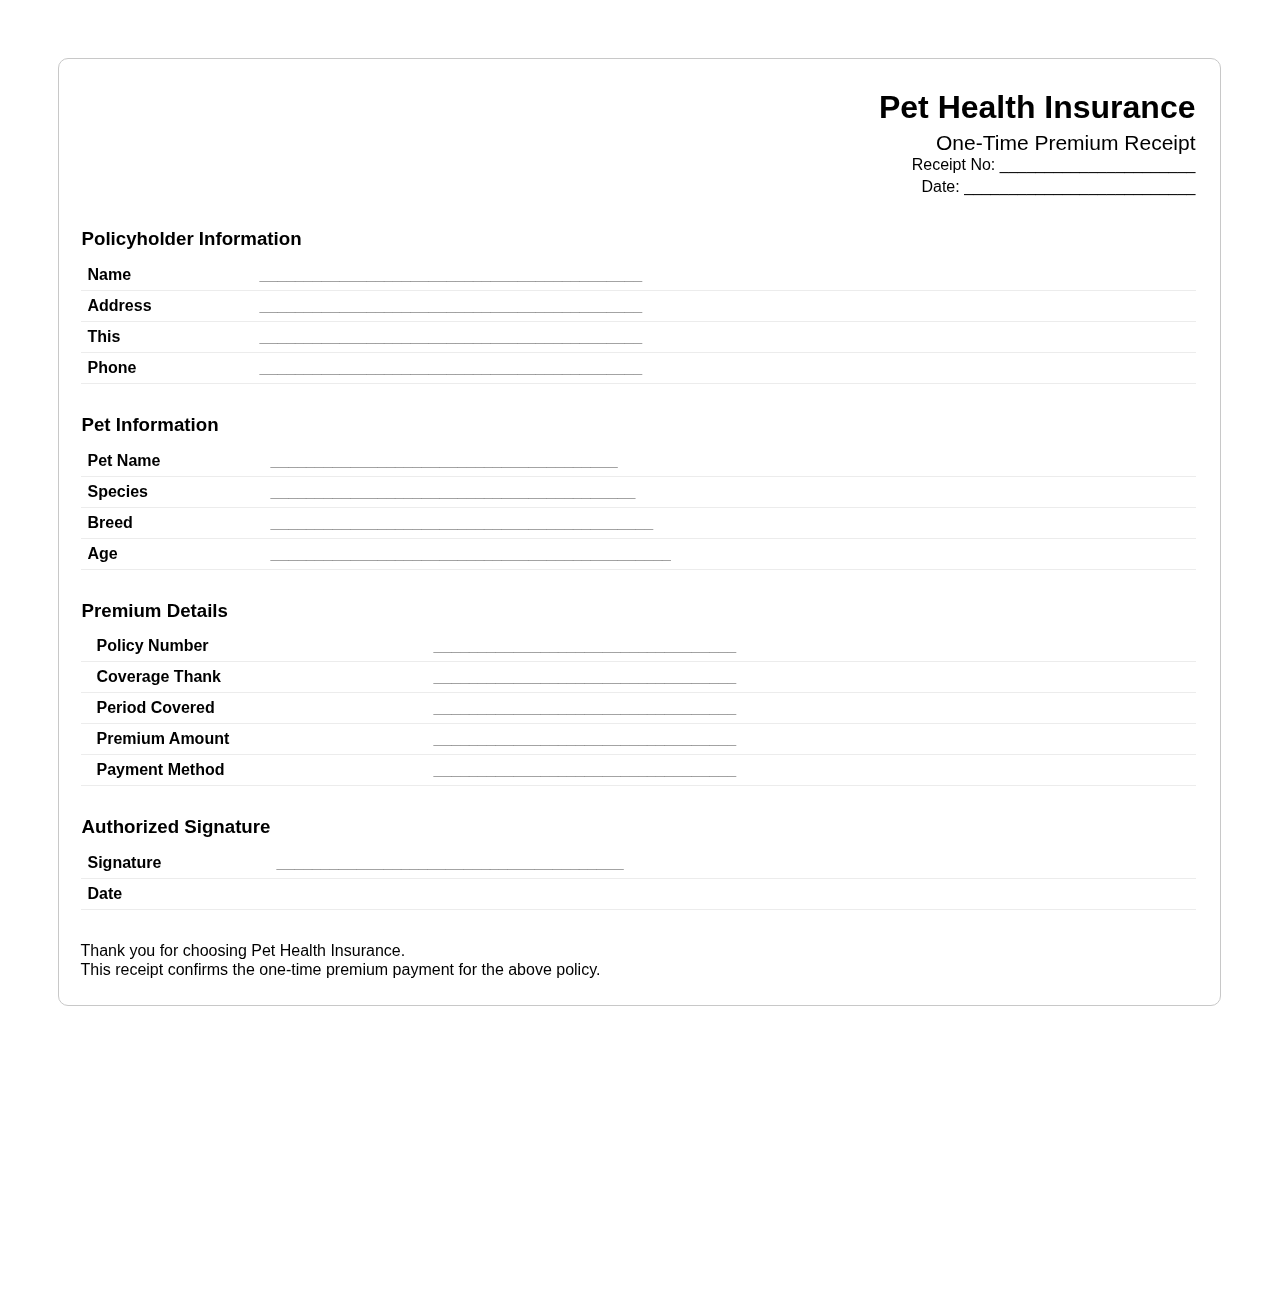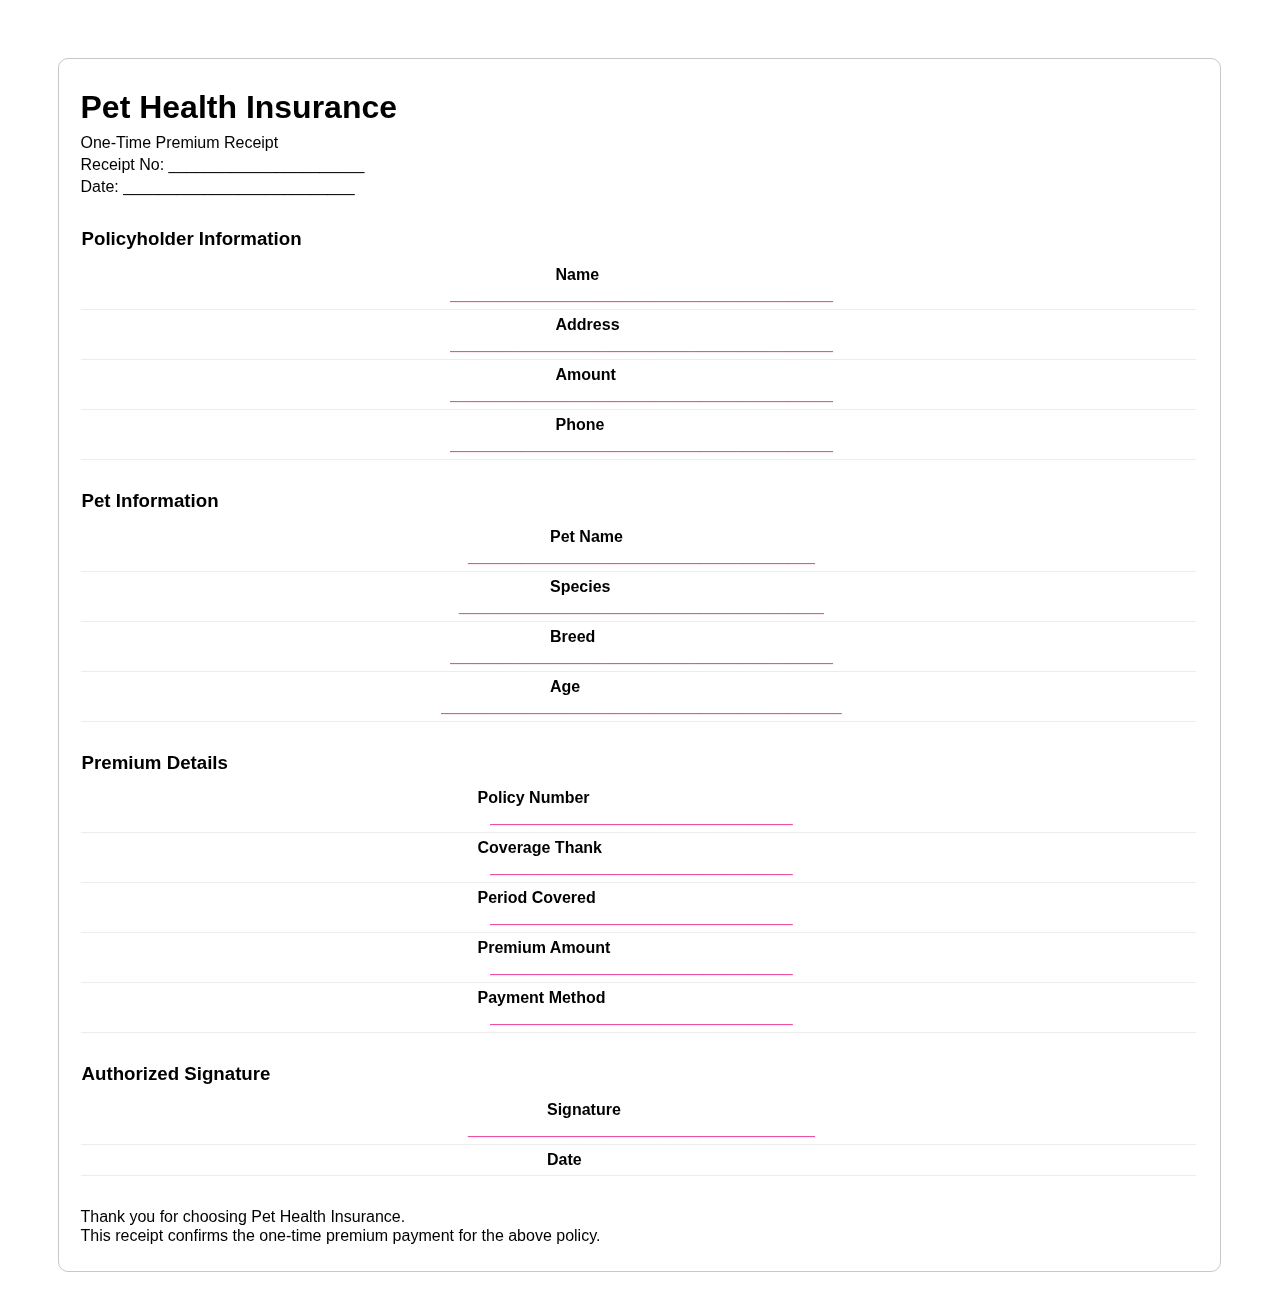--- a/index.html
+++ b/index.html
@@ -18,29 +18,29 @@
   }
   .card {
     width: 1163px;
     margin: 58px auto 0 auto;
     border: 1px solid #c8c8c8;
     border-radius: 10px;
     padding: 20px 24px 26px 22px;
     background: #ffffff;
   }
   
-  .doc-header { text-align: left; }
+  .doc-header { text-align: right; }
   .doc-title {
     font-size: 32px;
     font-weight: bold;
     margin: 10px 0 6px 0;
     line-height: 1.15;
   }
   .doc-subtitle {
-    font-size: 16px;
+    font-size: 21px;
     line-height: 22px;
   }
   .hline {
     font-size: 16px;
     line-height: 22px;
     white-space: pre;
   }
   .hline .us { letter-spacing: 0; }
   
   .sec-title {
@@ -50,24 +50,23 @@
     line-height: 1.17;
   }
   .sec-title.first { }
   .row {
     display: flex;
     align-items: center;
     padding: 5px 0 6px 7px;
     border-bottom: 1px solid #ececec;
     font-size: 16px;
     line-height: 19px;
-    flex-direction: column;
   }
   .row .label { font-weight: bold; flex: 0 0 auto; }
-  .row .line { white-space: pre; color: #ec4899; }
+  .row .line { white-space: pre; color: #737373; font-weight: bold; }
   .sec-0 .label { width: 172px; }
   .sec-1 .label { width: 183px; }
   .sec-2 .label { width: 346px; padding-left: 9px; }
   .sec-3 .label { width: 189px; }
   
   .doc-footer {
     margin-top: 32px;
     text-align: left;
     font-size: 16px;
     line-height: 18.6px;
@@ -90,21 +89,21 @@
       <h3 class="sec-title first">Policyholder Information</h3>
       <div class="row">
         <span class="label">Name</span>
         <span class="line">___________________________________________</span>
       </div>
       <div class="row">
         <span class="label">Address</span>
         <span class="line">___________________________________________</span>
       </div>
       <div class="row">
-        <span class="label">Amount</span>
+        <span class="label">This</span>
         <span class="line">___________________________________________</span>
       </div>
       <div class="row">
         <span class="label">Phone</span>
         <span class="line">___________________________________________</span>
       </div>
     </section>
 
     <section class="sec sec-1">
       <h3 class="sec-title">Pet Information</h3>

